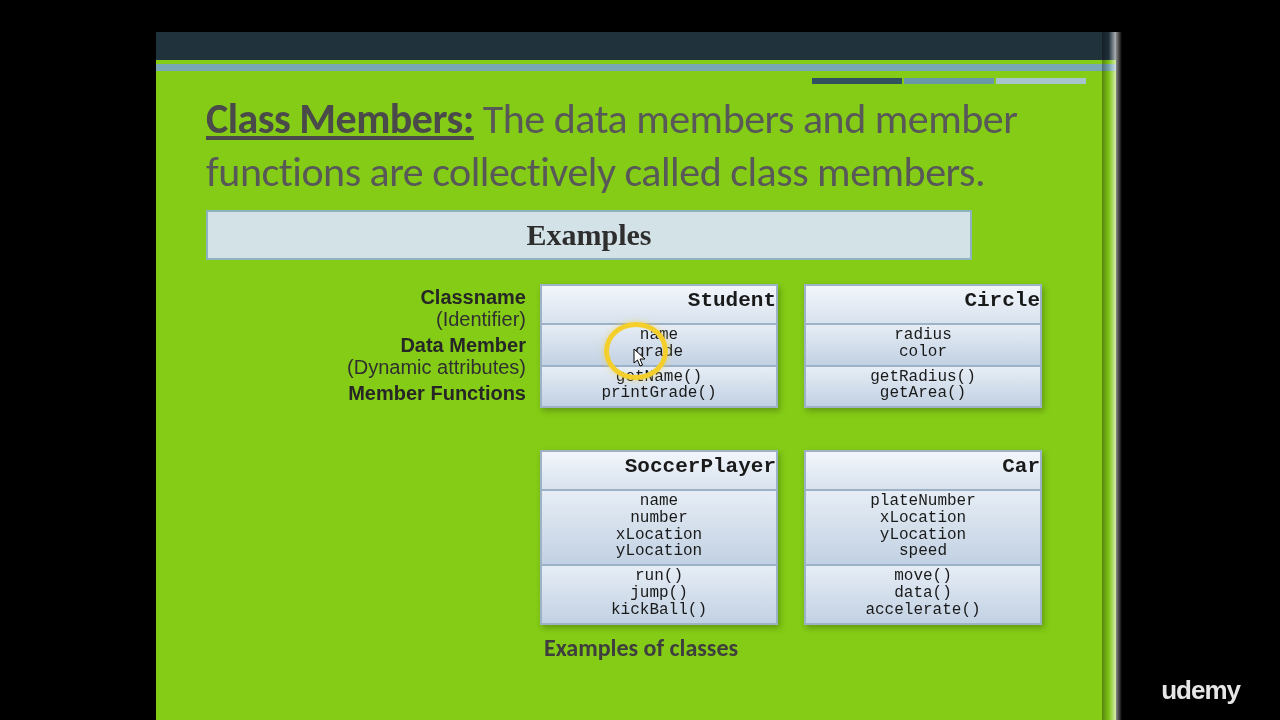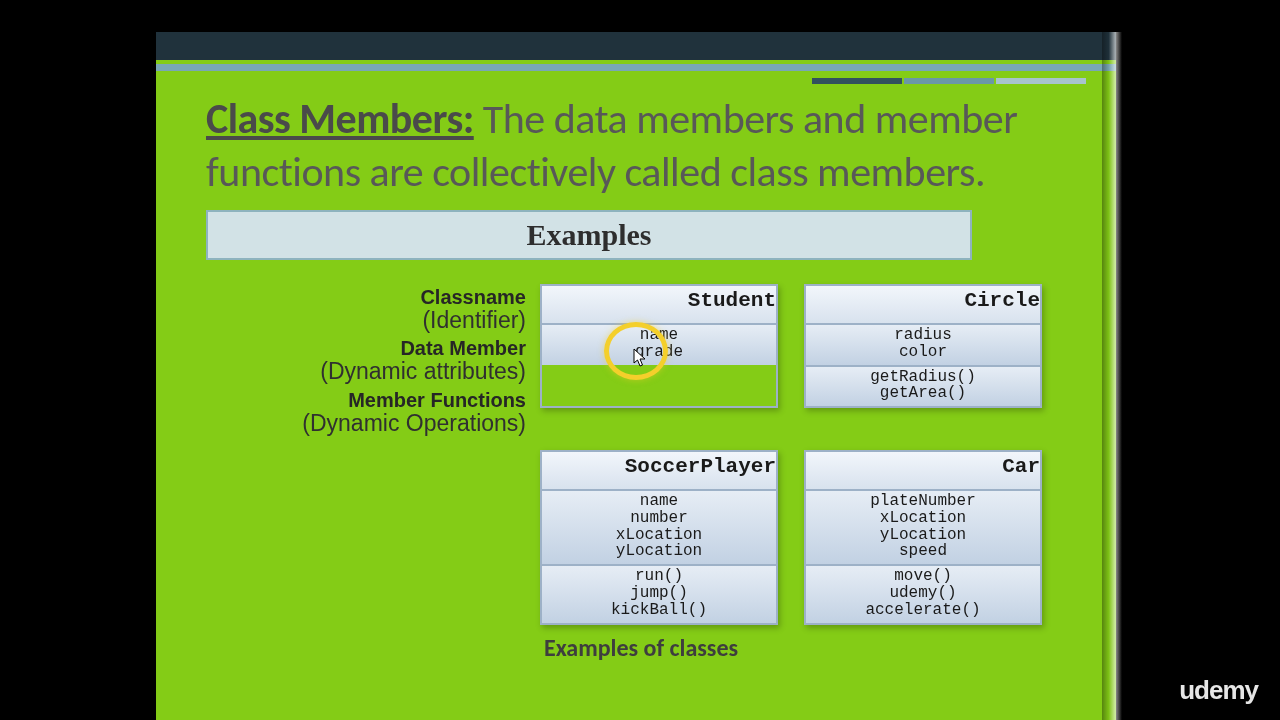--- a/index.html
+++ b/index.html
@@ -92,21 +92,21 @@
   .labels {
     position: absolute;
     left: 0;
     top: 2px;
     width: 320px;
     text-align: right;
     font-family: Verdana, sans-serif;
     color: #262626;
   }
   .label-title { font-weight: 700; font-size: 20px; line-height: 1.1; }
-  .label-sub { font-size: 23px; color: #303030; line-height: 1.1; margin-bottom: 4px; }
+  .label-sub { font-size: 20px; color: #303030; line-height: 1.1; margin-bottom: 4px; }
 
   .uml-row {
     position: absolute;
     display: flex;
     gap: 26px;
   }
   .row1 { left: 334px; top: 0; }
   .row2 { left: 334px; top: 166px; border-radius: 13px; }
 
   .uml {
@@ -158,21 +158,21 @@
   .cursor {
     position: absolute;
     width: 14px;
     height: 20px;
     pointer-events: none;
   }
   .cursor svg { display:block; }
 
   .udemy-logo {
     position: absolute;
-    right: 22px;
+    right: 40px;
     bottom: 14px;
     color: #fff;
     font-family: Arial, sans-serif;
     font-weight: 700;
     font-size: 26px;
     letter-spacing: -1px;
     opacity: 0.9;
   }
 
   .nav-dots {
@@ -215,28 +215,29 @@
     <div class="examples-box">Examples</div>
 
     <div class="diagram-area">
 
       <div class="labels">
         <div class="label-title">Classname</div>
         <div class="label-sub">(Identifier)</div>
         <div class="label-title">Data Member</div>
         <div class="label-sub">(Dynamic attributes)</div>
         <div class="label-title">Member Functions</div>
-        <div class="label-sub">(Dynamic Operations)</div>
       </div>
 
       <div class="uml-row row1">
         <div class="uml">
           <div class="hdr">Student</div>
           <div class="sec">name
 grade</div>
+          <div class="sec">getName()
+printGrade()</div>
         </div>
         <div class="uml">
           <div class="hdr">Circle</div>
           <div class="sec">radius
 color</div>
           <div class="sec">getRadius()
 getArea()</div>
         </div>
       </div>
 
@@ -251,21 +252,21 @@
 jump()
 kickBall()</div>
         </div>
         <div class="uml">
           <div class="hdr">Car</div>
           <div class="sec">plateNumber
 xLocation
 yLocation
 speed</div>
           <div class="sec">move()
-udemy()
+data()
 accelerate()</div>
         </div>
       </div>
 
       <div class="highlight-ring" style="left:398px; top:38px;"></div>
       <div class="cursor" style="left:427px; top:64px;">
         <svg width="14" height="20" viewBox="0 0 14 20">
           <path d="M1 1 L1 15 L4.5 12 L7 18 L9.5 17 L7 11 L12 11 Z" fill="#fff" stroke="#000" stroke-width="1"></path>
         </svg>
       </div>

